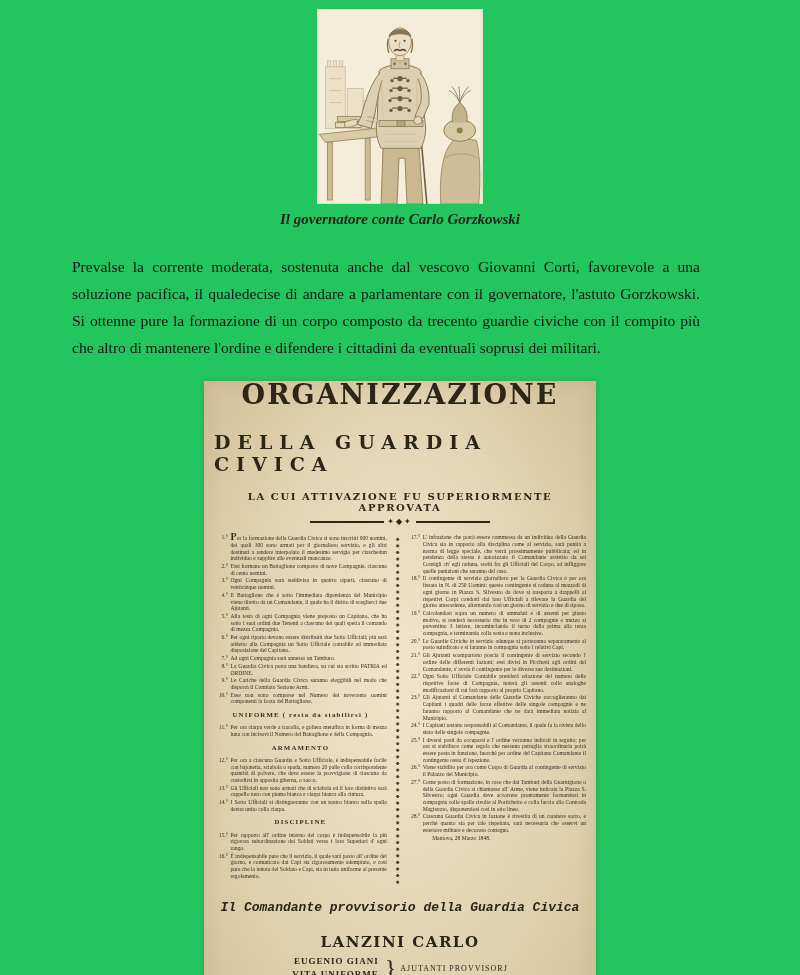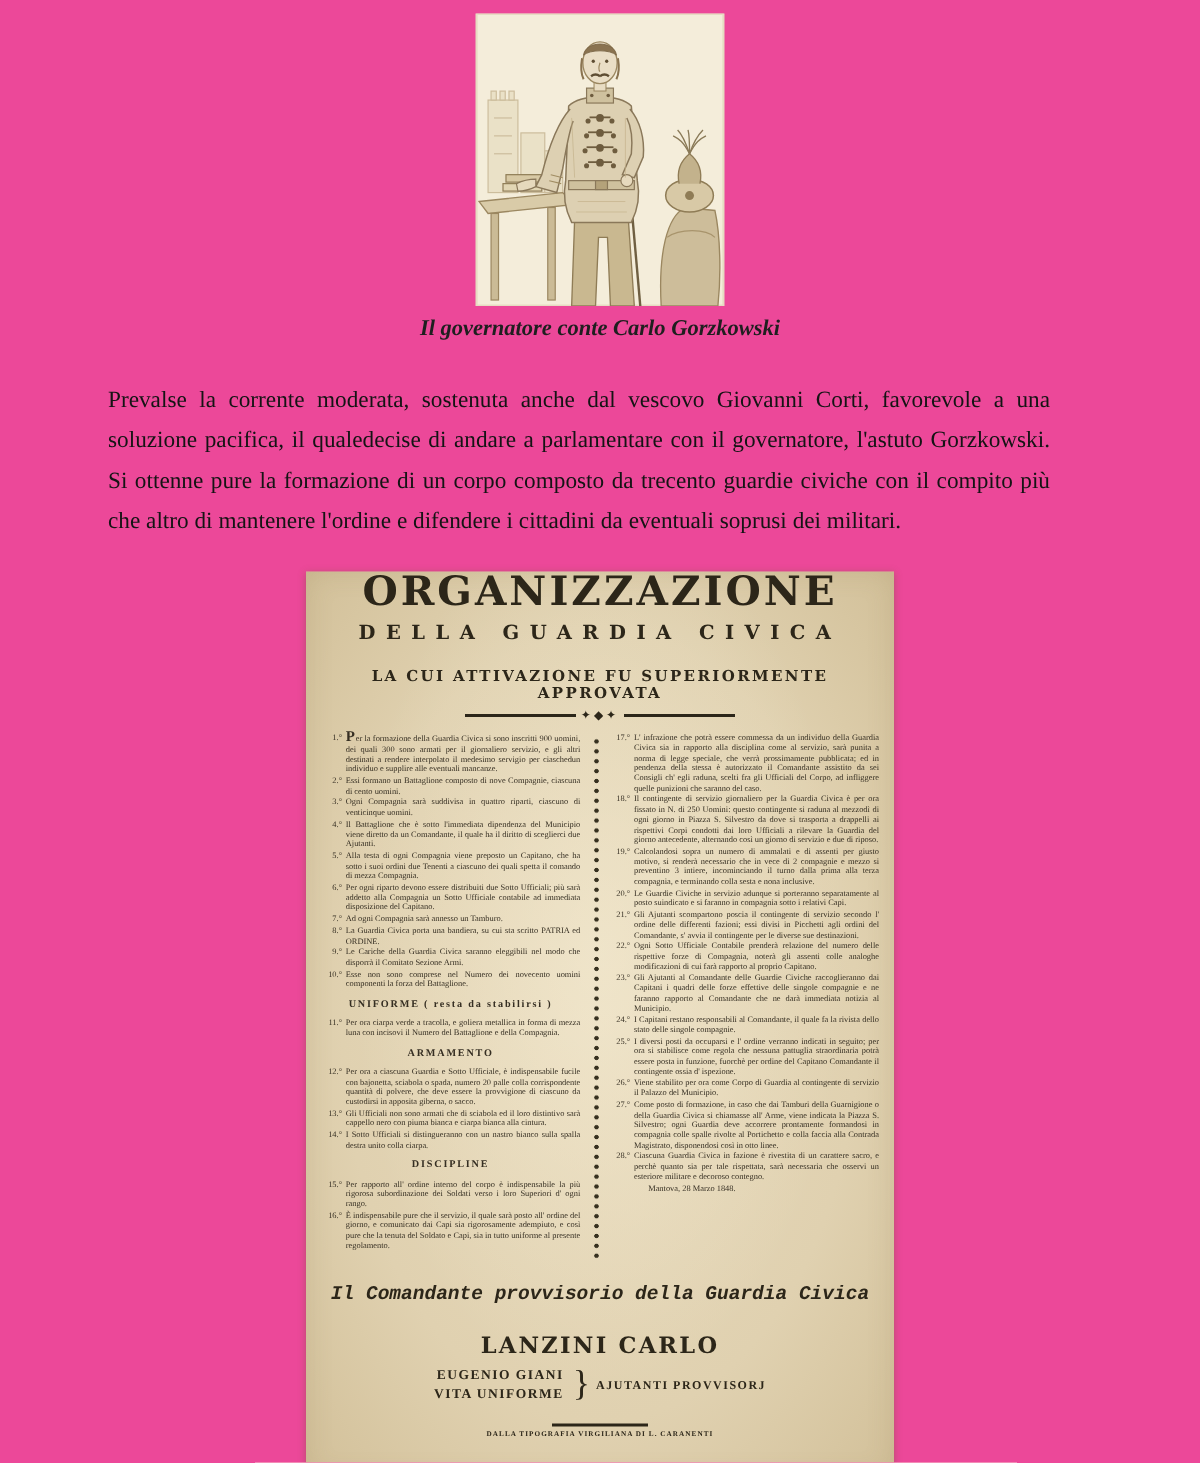--- a/index.html
+++ b/index.html
@@ -1,38 +1,38 @@
 <!DOCTYPE html>
 <html><head>
 <meta charset="utf-8">
 <style>
   html,body{margin:0;padding:0;}
   body{background:#fffce8;}
-  .page{position:relative;width:800px;height:975px;margin:0 auto;background:#ec4899;overflow:hidden;
+  .page{position:relative;width:800px;height:975px;margin:0 auto;background:#22c55e;overflow:hidden;
         font-family:"Liberation Serif",serif;color:#1b1b1b;}
 
   
   .portrait-wrap{width:166px;height:195px;margin:9px auto 0;}
   .portrait-wrap svg{display:block;width:166px;height:195px;}
   .caption{margin-top:7px;text-align:center;font-style:italic;font-weight:600;font-size:15px;color:#1f1f1f;}
 
   
   .lead{margin:26px 100px 0 72px;text-align:justify;font-size:15.5px;line-height:1.74;color:#141414;}
 
   
   .poster{width:392px;margin:19px auto 0;padding:0 10px 26px;box-sizing:border-box;
           background:
             radial-gradient(ellipse at 50% 42%, rgba(255,250,230,.35) 0%, rgba(0,0,0,0) 60%),
             radial-gradient(ellipse at 50% 50%, #e8dabc 0%, #e0d1b0 62%, #d2c099 100%);
           box-shadow:0 1px 5px rgba(110,90,50,.45), inset 0 0 18px rgba(140,115,70,.18);
           color:#3b3327;}
   .poster-title{text-align:center;font-family:"DejaVu Serif",serif;font-weight:bold;
                 font-size:27px;letter-spacing:2px;color:#2c2619;line-height:1.05;}
-  .poster-subtitle{text-align:center;font-family:"DejaVu Serif",serif;font-weight:bold;
-                   font-size:13px;letter-spacing:7px;color:#2c2619;margin-top:6px;}
+  .poster-subtitle{font-family:"DejaVu Serif",serif;font-weight:bold;
+                   font-size:19px;letter-spacing:7px;color:#2c2619;margin-top:22px;}
   .poster-subtitle2{text-align:center;font-family:"DejaVu Serif",serif;font-weight:bold;
                     font-size:10px;letter-spacing:1.6px;color:#2c2619;margin-top:16px;}
   .divider{display:flex;align-items:center;justify-content:center;margin:5px auto 8px;width:180px;color:#2c2619;}
   .divider::before,.divider::after{content:"";flex:1;height:1.6px;background:#2c2619;}
   .divider span{font-size:8px;letter-spacing:2px;padding:0 3px;line-height:1;}
 
   .poster-cols{display:flex;align-items:stretch;min-height:352px;}
   .pcol{font-size:5.6px;line-height:1.2;text-align:justify;color:#352e22;}
   .pcol-left{width:196px;}
   .pcol-right{width:204px;}
@@ -46,21 +46,21 @@
   .p-heading{text-align:center;font-weight:bold;font-size:6.8px;letter-spacing:1.2px;margin:6px 0 5px;}
   .p-date{padding-left:26px;margin-top:2px;text-align:left;}
 
   .sig{margin-top:14px;text-align:center;}
   .sig-role{font-family:Liberation Mono, monospace;font-style:italic;font-weight:bold;font-size:13px;color:#2c2619;}
   .sig-commander{font-family:"DejaVu Serif",serif;font-weight:bold;font-size:15px;letter-spacing:1.5px;
                  color:#2c2619;margin-top:18px;}
   .adj{display:flex;align-items:center;justify-content:center;margin-top:4px;color:#2c2619;}
   .adj-names{text-align:right;font-size:9px;font-weight:bold;letter-spacing:1px;line-height:1.45;}
   .adj-brace{font-size:24px;font-weight:300;margin:0 4px 0 6px;line-height:1;}
-  .adj-label{font-size:8px;font-weight:bold;letter-spacing:1px;}
+  .adj-label{font-size:8px;font-weight:normal;letter-spacing:1px;}
   .imprint{margin-top:13px;text-align:center;font-size:4.8px;font-weight:bold;letter-spacing:.7px;color:#2c2619;}
   .imprint::before{content:"";display:block;width:64px;height:1.2px;background:#2c2619;margin:0 auto 3px;}
 </style>
 </head>
 <body>
 
 <div class="page">
 
   <div class="portrait-wrap">
     <svg viewBox="0 0 166 196" aria-hidden="true">

